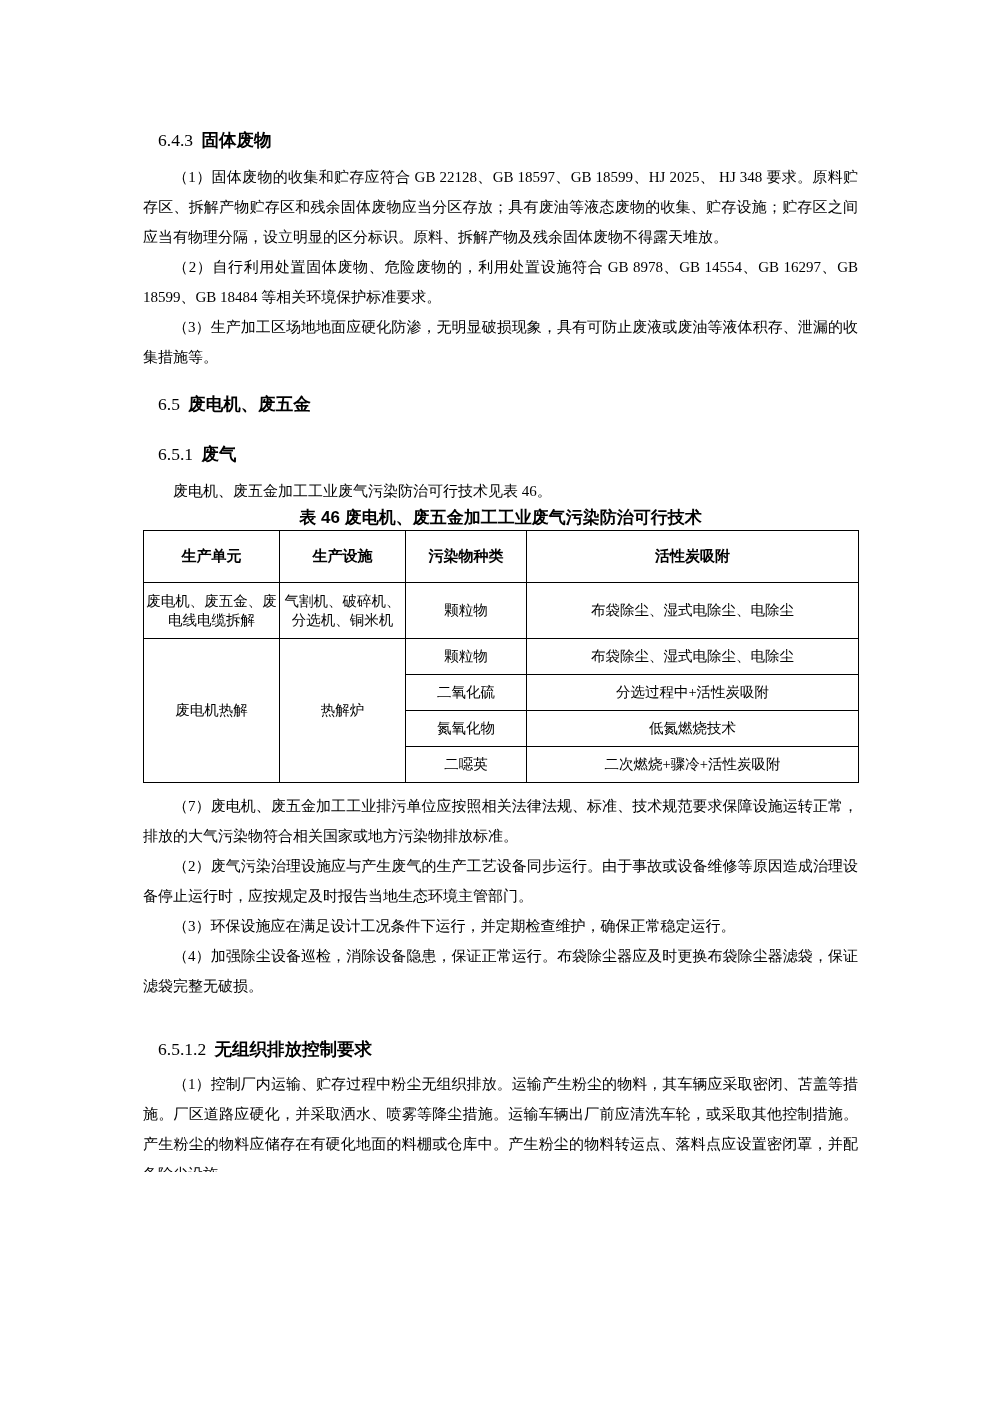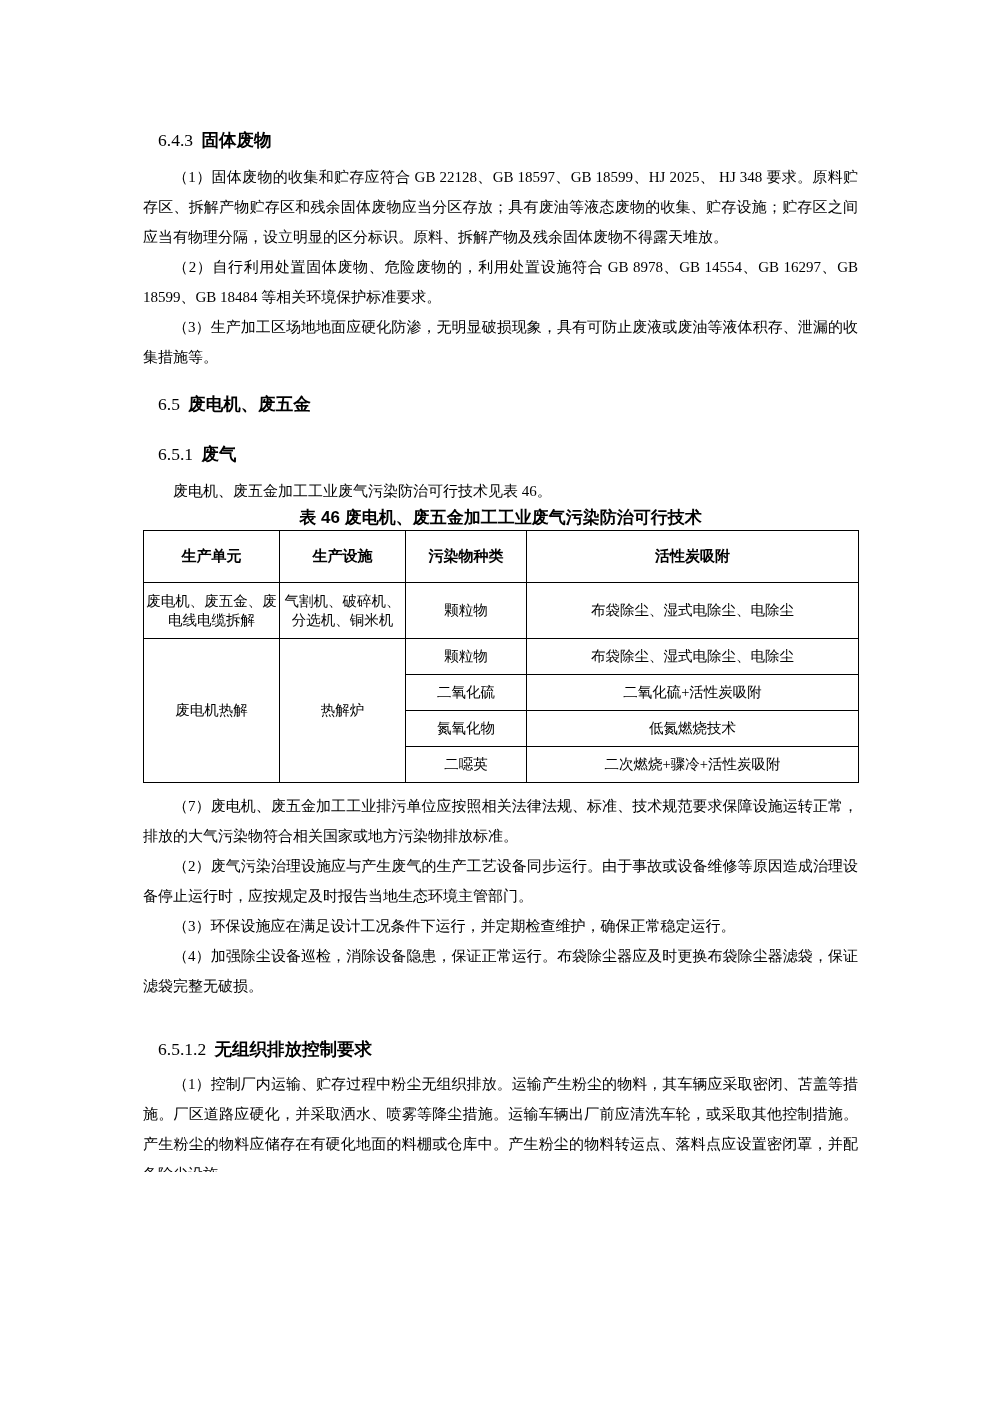--- a/index.html
+++ b/index.html
@@ -145,21 +145,21 @@
           <td>布袋除尘、湿式电除尘、电除尘</td>
         </tr>
         <tr class="row-thin">
           <td rowspan="4">废电机热解</td>
           <td rowspan="4">热解炉</td>
           <td>颗粒物</td>
           <td>布袋除尘、湿式电除尘、电除尘</td>
         </tr>
         <tr class="row-thin">
           <td>二氧化硫</td>
-          <td>二氧化硫+活性炭吸附</td>
+          <td>分选过程中+活性炭吸附</td>
         </tr>
         <tr class="row-thin">
           <td>氮氧化物</td>
           <td>低氮燃烧技术</td>
         </tr>
         <tr class="row-thin">
           <td>二噁英</td>
           <td>二次燃烧+骤冷+活性炭吸附</td>
         </tr>
       </tbody>

